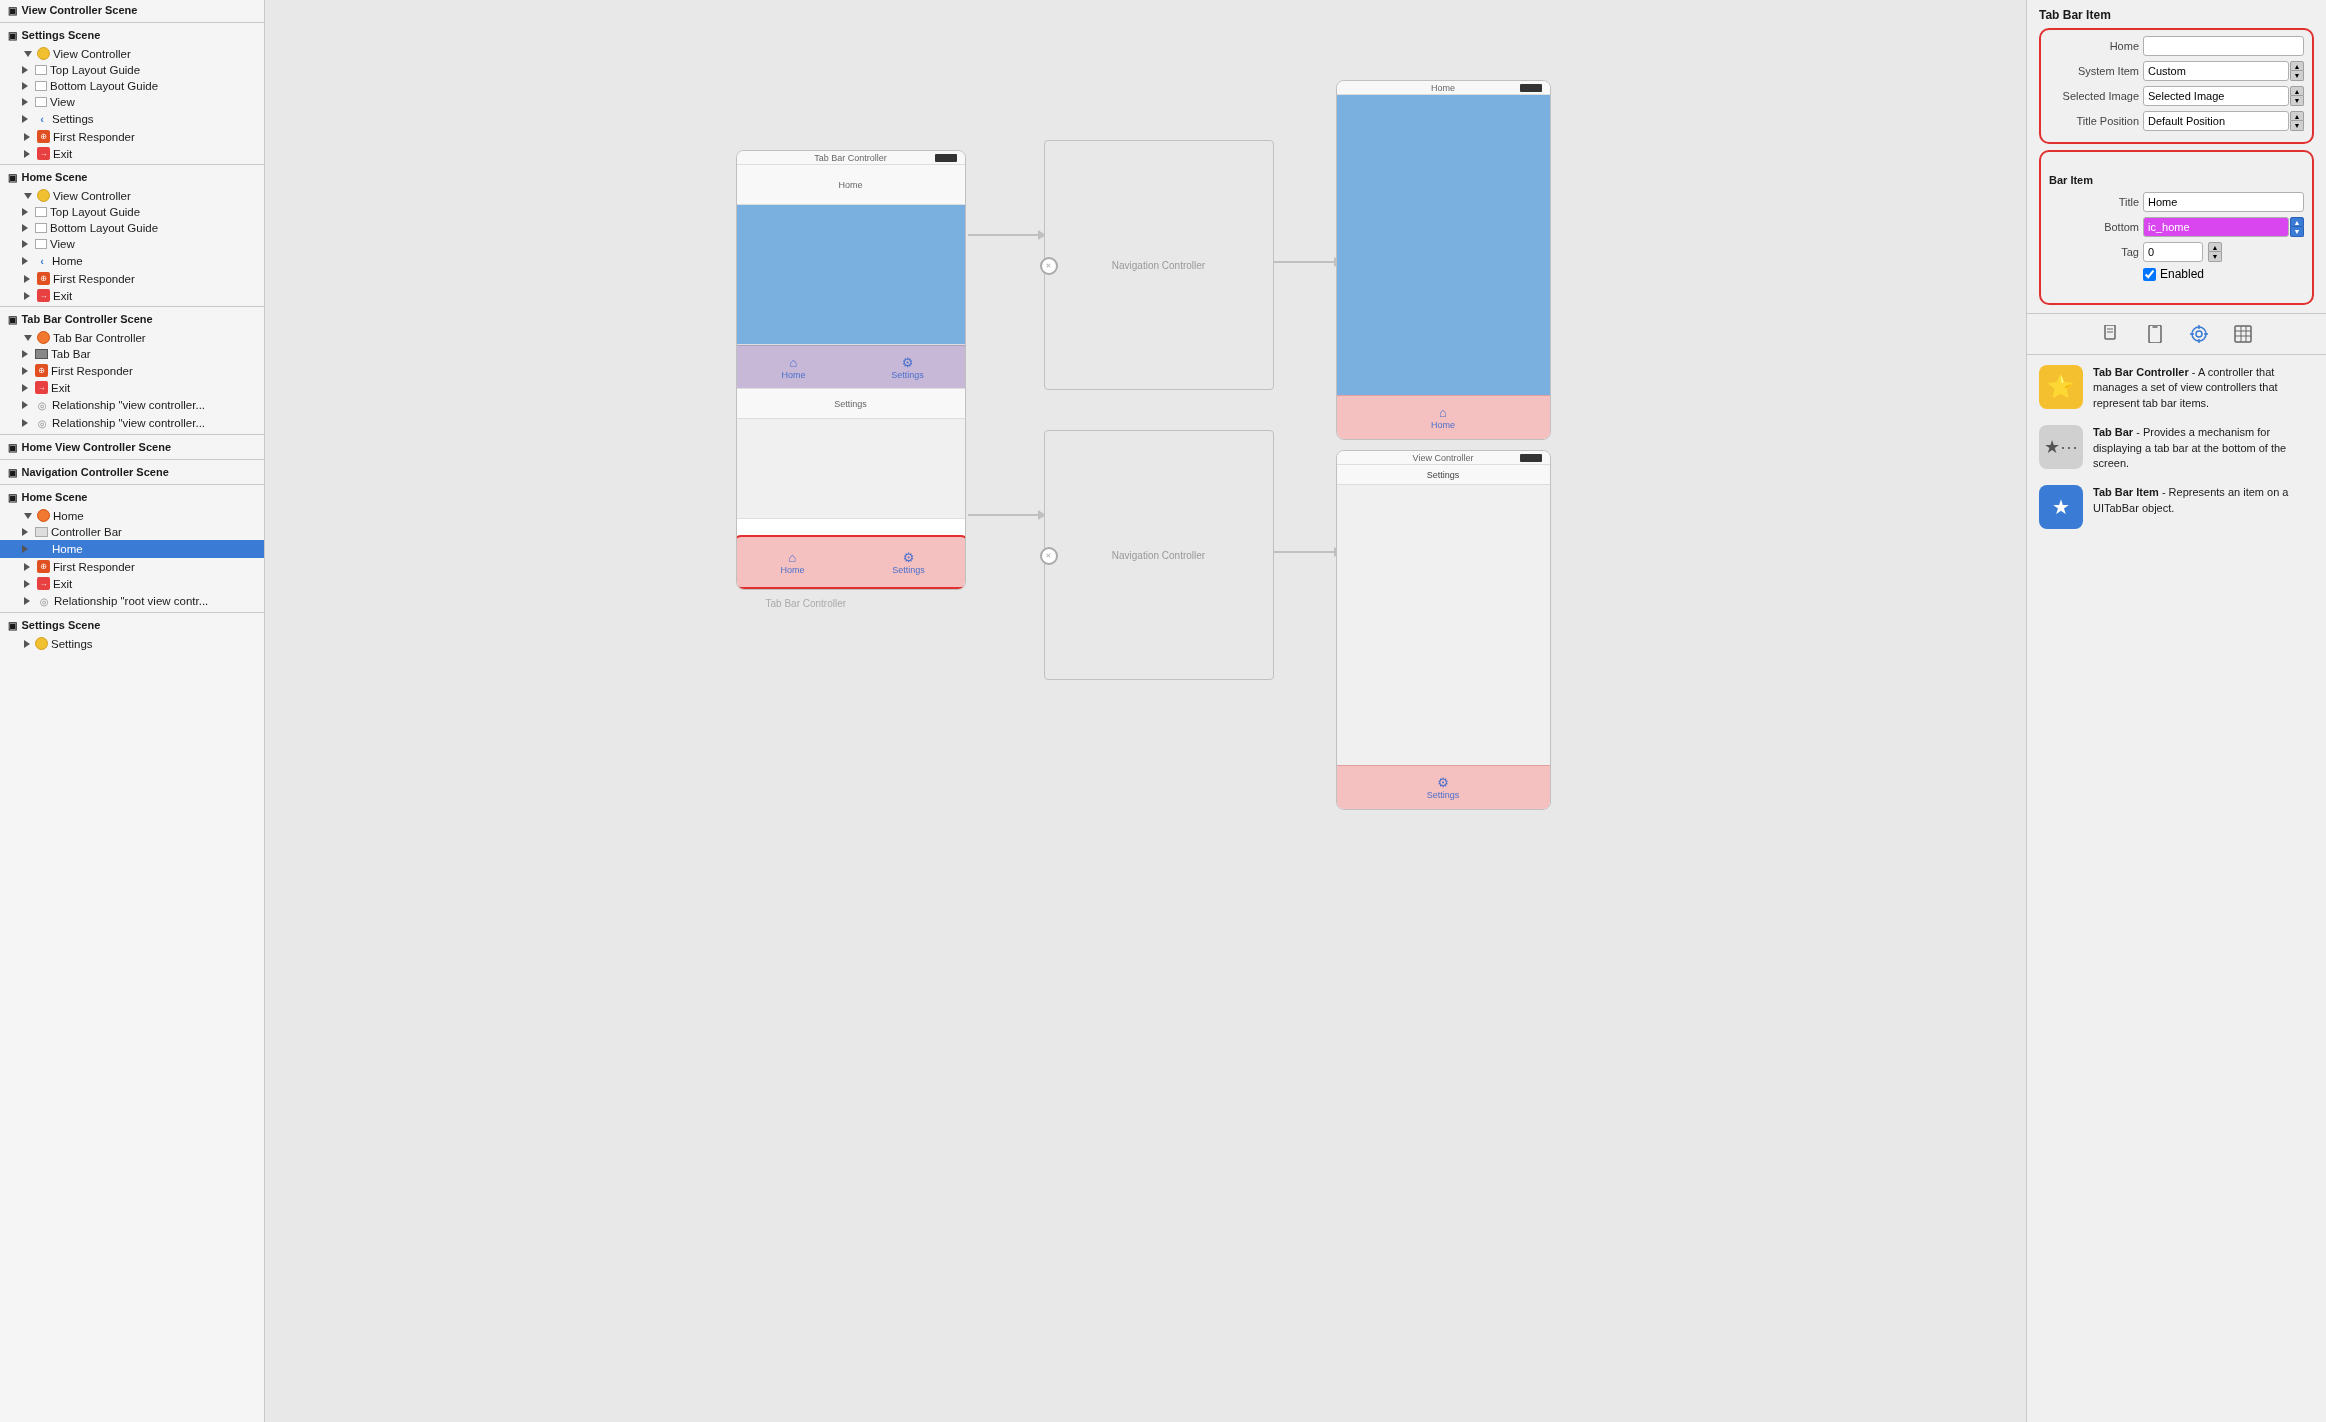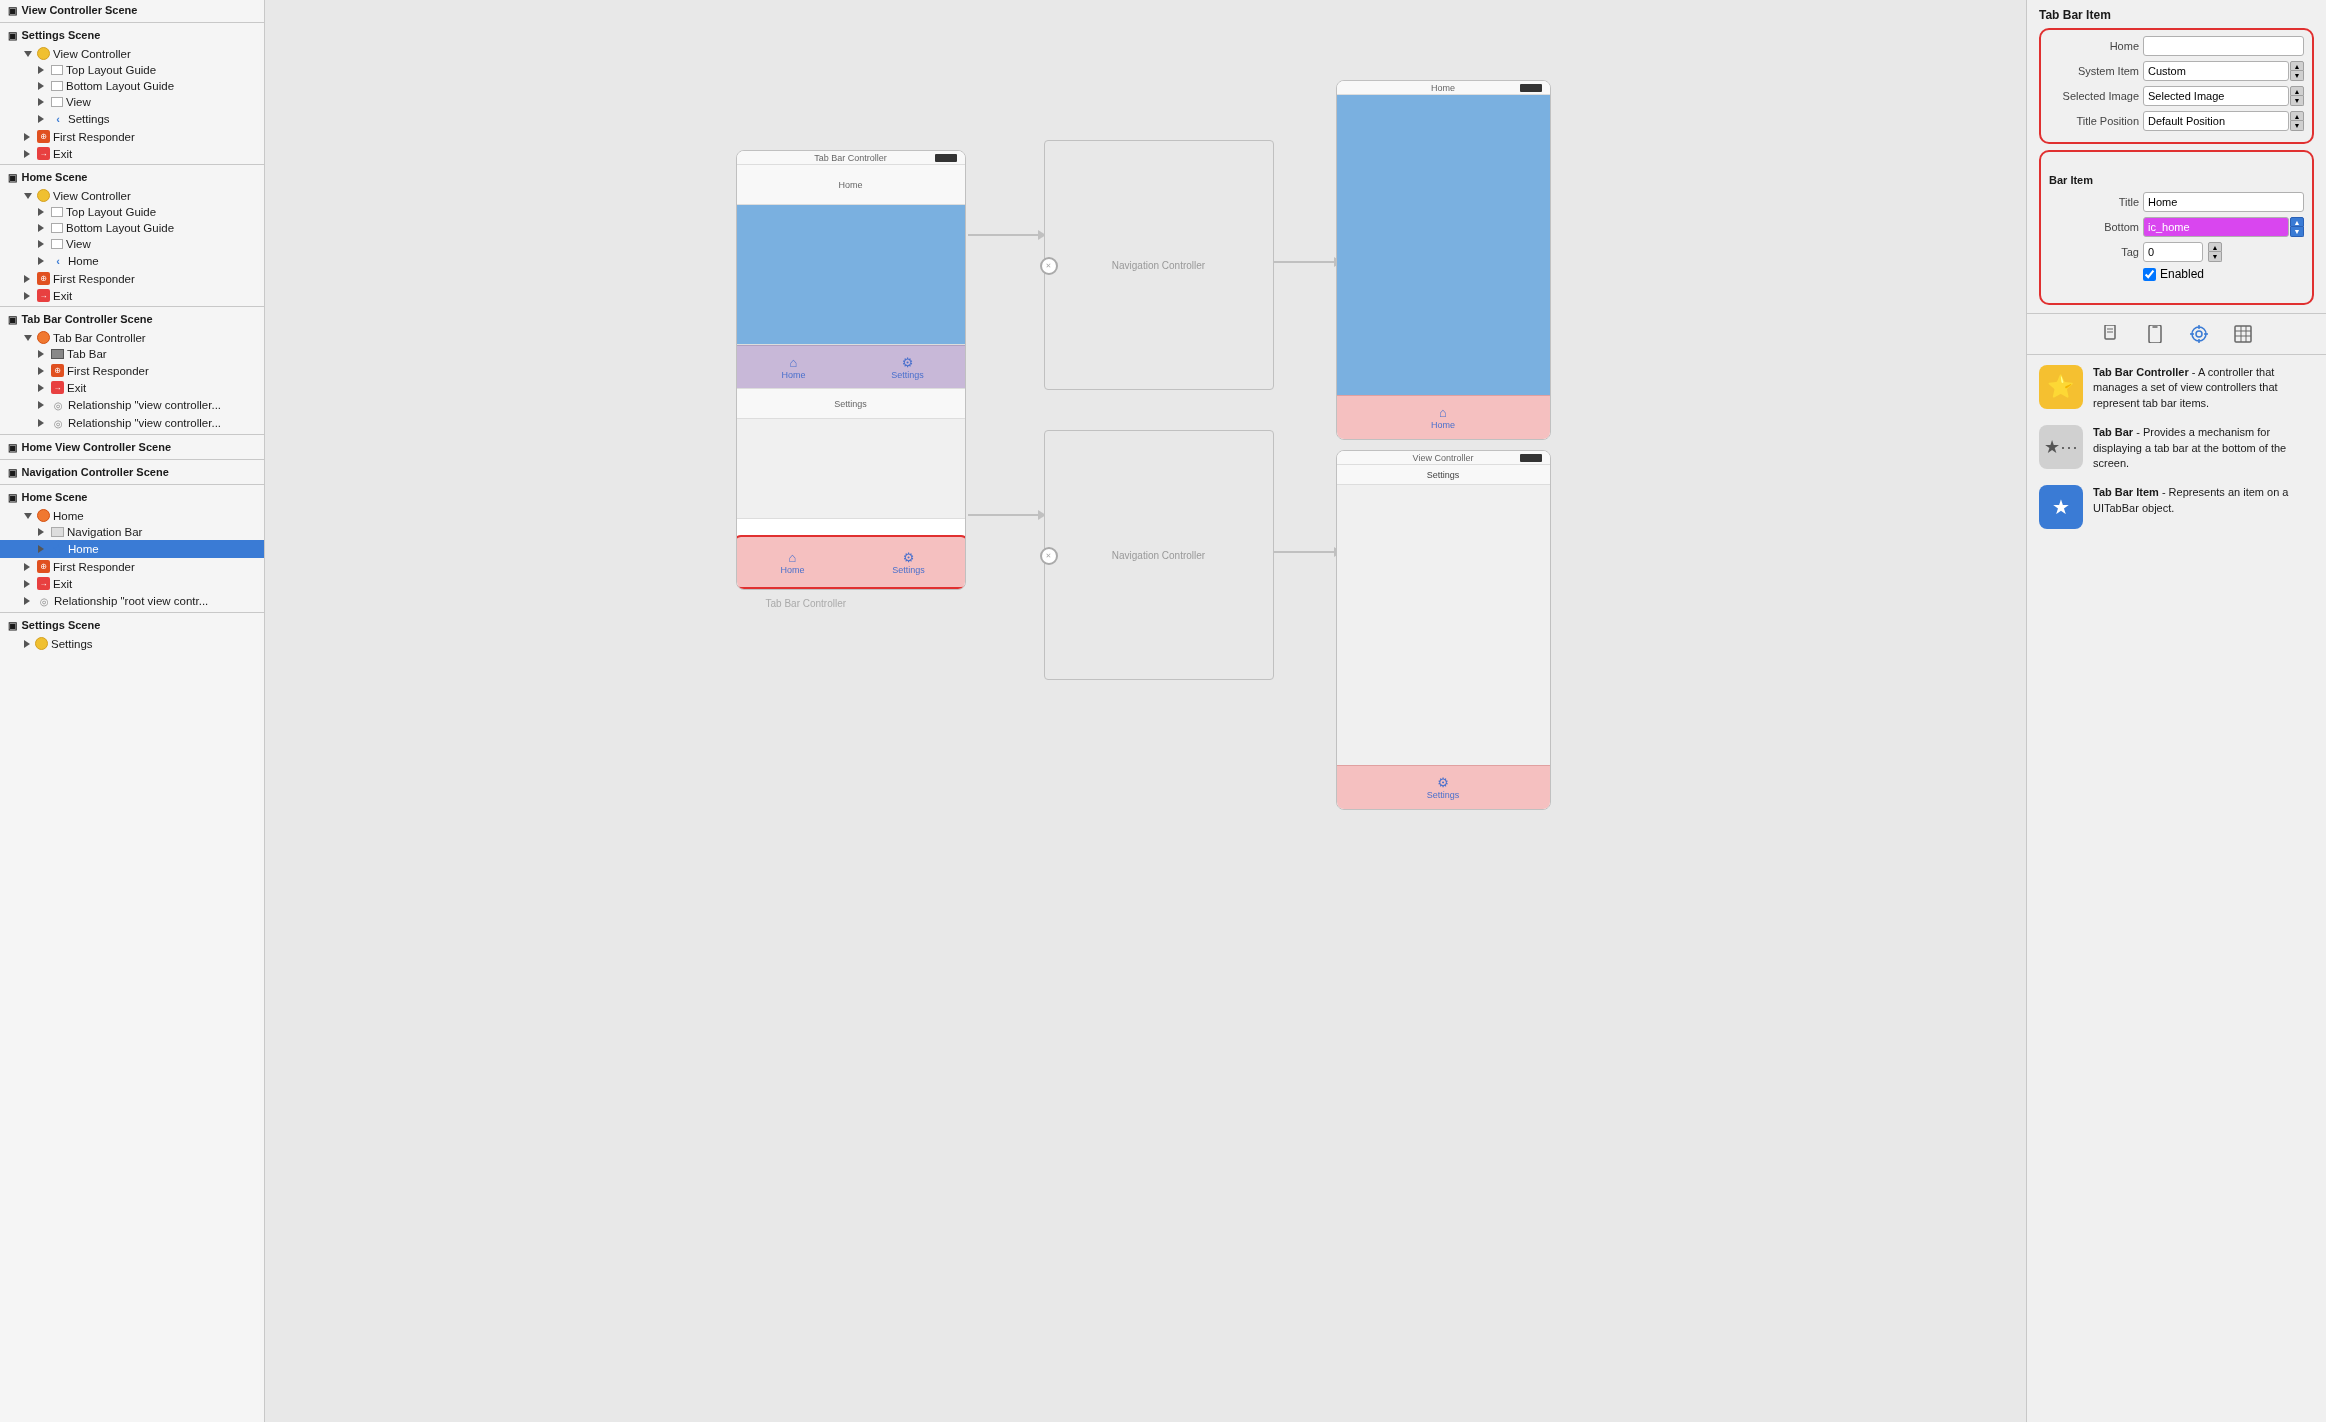--- a/index.html
+++ b/index.html
@@ -41,21 +41,21 @@
       align-items: center;
       gap: 3px;
       cursor: default;
       color: #1a1a1a;
       user-select: none;
     }
     .tree-item.selected { background: #3a7bd5; color: white; }
     .tree-item.selected .item-label { color: white; }
 
     .indent-1 { padding-left: 24px; }
-    .indent-2 { padding-left: 38px; }
+    .indent-2 { padding-left: 22px; }
 
     .item-icon {
       width: 14px;
       height: 14px;
       flex-shrink: 0;
       display: inline-flex;
       align-items: center;
       justify-content: center;
       font-size: 10px;
     }
@@ -489,21 +489,21 @@
     <span>Home Scene</span>
   </div>
   <div class="tree-item indent-1">
     <span class="triangle open"></span>
     <span class="item-icon orange-circle"></span>
     <span class="item-label">Home</span>
   </div>
   <div class="tree-item indent-2">
     <span class="triangle placeholder"></span>
     <span class="item-icon nav-bar-icon"></span>
-    <span class="item-label">Navigation Bar</span>
+    <span class="item-label">Controller Bar</span>
   </div>
   <div class="tree-item indent-2 selected">
     <span class="triangle placeholder"></span>
     <span class="item-icon star">★</span>
     <span class="item-label">Home</span>
   </div>
   <div class="tree-item indent-1">
     <span class="triangle placeholder"></span>
     <span class="item-icon first-responder">⊕</span>
     <span class="item-label">First Responder</span>

